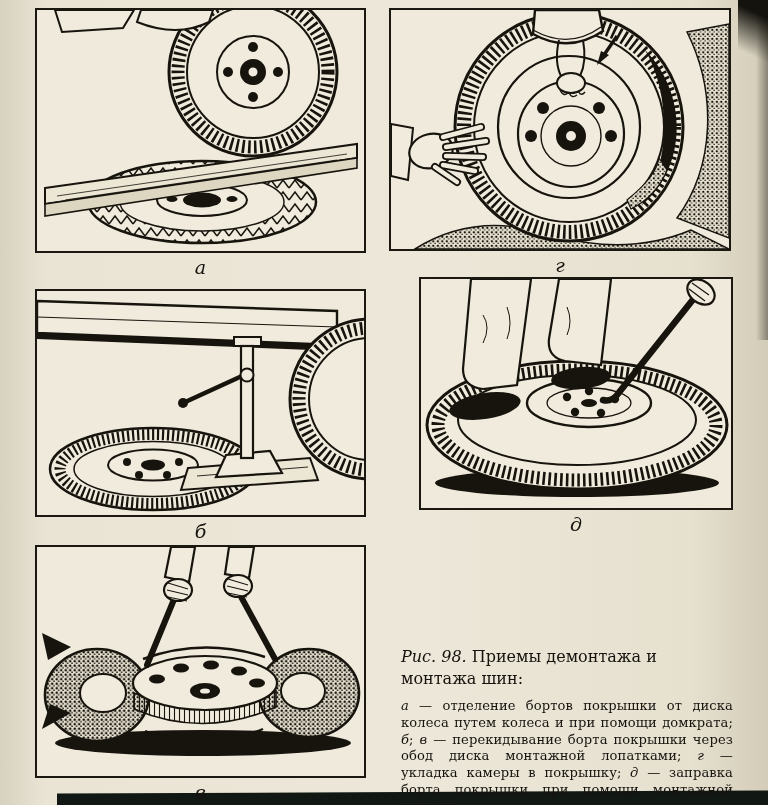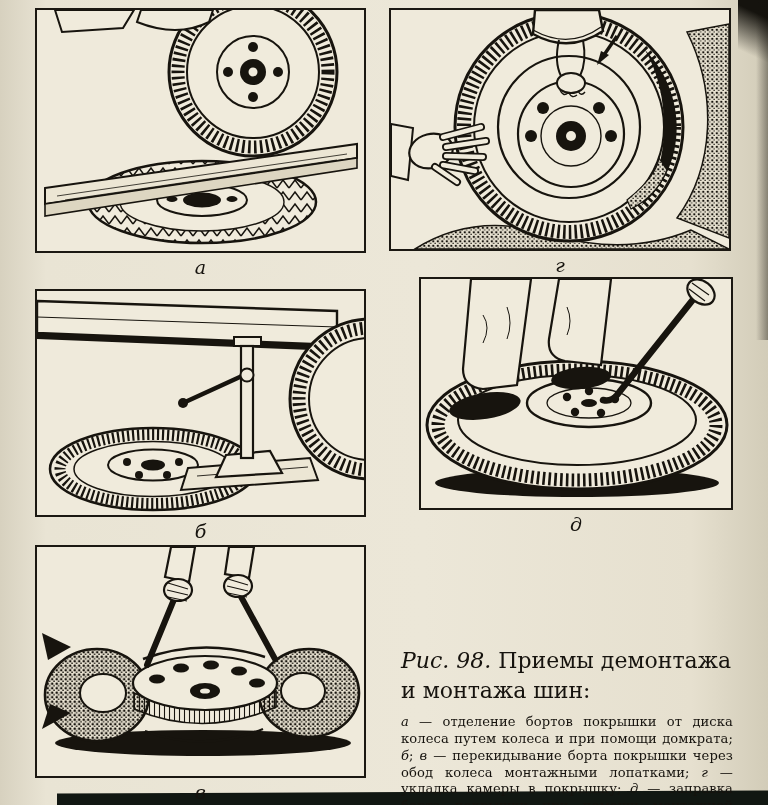--- a/index.html
+++ b/index.html
@@ -26,21 +26,21 @@
     text-align:center; font-style:italic; font-size:19px; color:#16130e;
     z-index:3;
   }
   #panel-a { left:35px;  top:8px;   width:331px; height:245px; }
   #panel-g { left:389px; top:8px;   width:342px; height:243px; }
   #panel-b { left:35px;  top:289px; width:331px; height:228px; }
   #panel-d { left:419px; top:277px; width:314px; height:233px; }
   #panel-v { left:35px;  top:545px; width:331px; height:233px; }
 
   .caption { position:absolute; left:401px; top:646px; width:332px; z-index:3; }
-  .cap-title { font-size:22px; line-height:1.35; margin-bottom:9px; }
+  .cap-title { font-size:16px; line-height:1.35; margin-bottom:9px; }
   .cap-title .fig-num { font-style:italic; }
   .cap-body {
     font-size:13.1px; line-height:1.28; text-align:justify;
     letter-spacing:.1px;
   }
   .cap-body i { font-style:italic; }
 
   .bottom-bar {
     position:absolute; left:57px; right:-2px; bottom:-2px; height:15px;
     background:#111712; transform:skewY(-0.25deg); z-index:1;
@@ -292,20 +292,20 @@
       </svg>
     </div>
     <figcaption class="panel-label">в</figcaption>
   </figure>
 
   <div class="caption">
     <p class="cap-title">
       <span class="fig-num">Рис. 98.</span>
       <span>Приемы демонтажа и монтажа шин:</span>
     </p>
-    <p class="cap-body"><i>а</i><span> — отделение бортов покрышки от диска колеса путем колеса и при помощи домкрата; </span><i>б</i><span>; </span><i>в</i><span> — перекидывание борта покрышки через обод колеса монтажными лопатками; </span><i>г</i><span> — укладка камеры в покрышку; </span><i>д</i><span> — заправка борта покрышки при помощи монтажной лопатки</span></p>
+    <p class="cap-body"><i>а</i><span> — отделение бортов покрышки от диска колеса путем колеса и при помощи домкрата; </span><i>б</i><span>; </span><i>в</i><span> — перекидывание борта покрышки через обод диска монтажной лопатками; </span><i>г</i><span> — укладка камеры в покрышку; </span><i>д</i><span> — заправка борта покрышки при помощи монтажной лопатки</span></p>
   </div>
 
   <div class="bottom-bar"></div>
   <div class="corner-shadow"></div>
   <div class="edge-shadow"></div>
 
 </div>
 
 </body></html>

